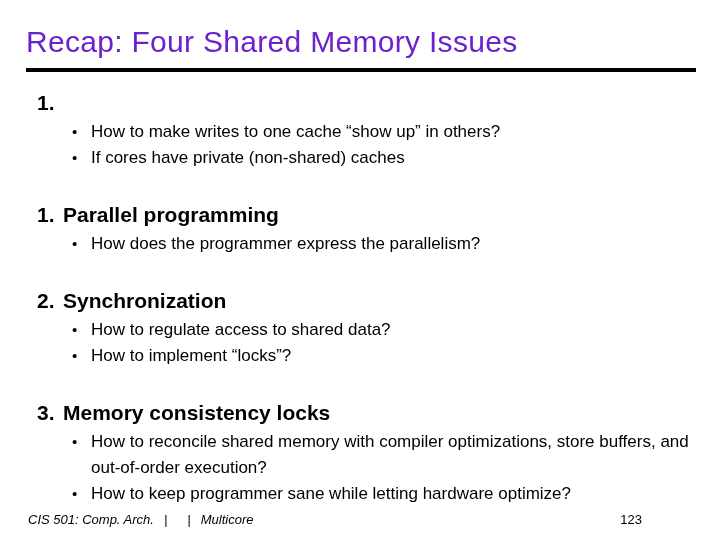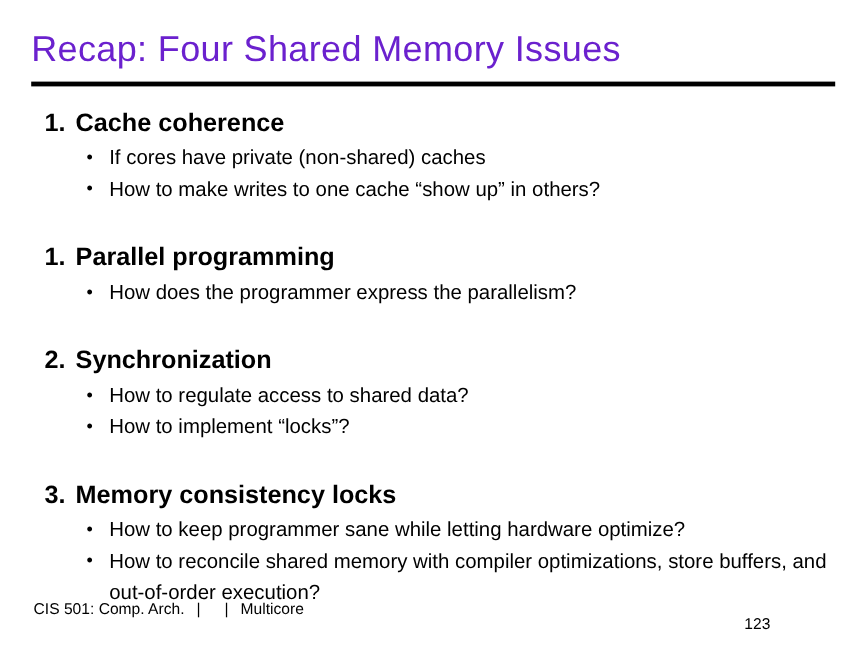--- a/index.html
+++ b/index.html
@@ -50,25 +50,26 @@
     content:"\2022";
     position:absolute;
     left:-19px;
     top:0;
     font-size:15px;
   }
   .footer {
     position:absolute;
     left:28px;
     right:24px;
-    bottom:24px;
+    bottom:12px;
     font-size:13px;
     line-height:16px;
     display:flex;
     align-items:baseline;
+    font-style:italic;
   }
   .footer .sep { margin:0 10px; }
   .page-number {
     position:absolute;
     right:78px;
     bottom:12px;
     font-size:13px;
     line-height:16px;
   }
 </style>
@@ -77,25 +78,24 @@
 
 <div class="slide">
   <div class="content">
 
     <h1 class="slide-title">Recap: Four Shared Memory Issues</h1>
     <div class="title-rule"></div>
 
     <div class="section first">
       <div class="section-heading">
         <span class="section-number">1.</span>
-        <span>Cache coherence</span>
       </div>
       <ul class="bullets">
+        <li>How to make writes to one cache “show up” in others?</li>
         <li>If cores have private (non-shared) caches</li>
-        <li>How to make writes to one cache “show up” in others?</li>
       </ul>
     </div>
 
     <div class="section">
       <div class="section-heading">
         <span class="section-number">1.</span>
         <span>Parallel programming</span>
       </div>
       <ul class="bullets">
         <li>How does the programmer express the parallelism?</li>
@@ -112,22 +112,22 @@
         <li>How to implement “locks”?</li>
       </ul>
     </div>
 
     <div class="section">
       <div class="section-heading">
         <span class="section-number">3.</span>
         <span>Memory consistency locks</span>
       </div>
       <ul class="bullets">
+        <li>How to reconcile shared memory with compiler optimizations, store buffers, and out-of-order execution?</li>
         <li>How to keep programmer sane while letting hardware optimize?</li>
-        <li>How to reconcile shared memory with compiler optimizations, store buffers, and out-of-order execution?</li>
       </ul>
     </div>
 
   </div>
 
   <div class="footer">
     <span>CIS 501: Comp. Arch.</span>
     <span class="sep">|</span>
     <span class="sep">|</span>
     <span>Multicore</span>

